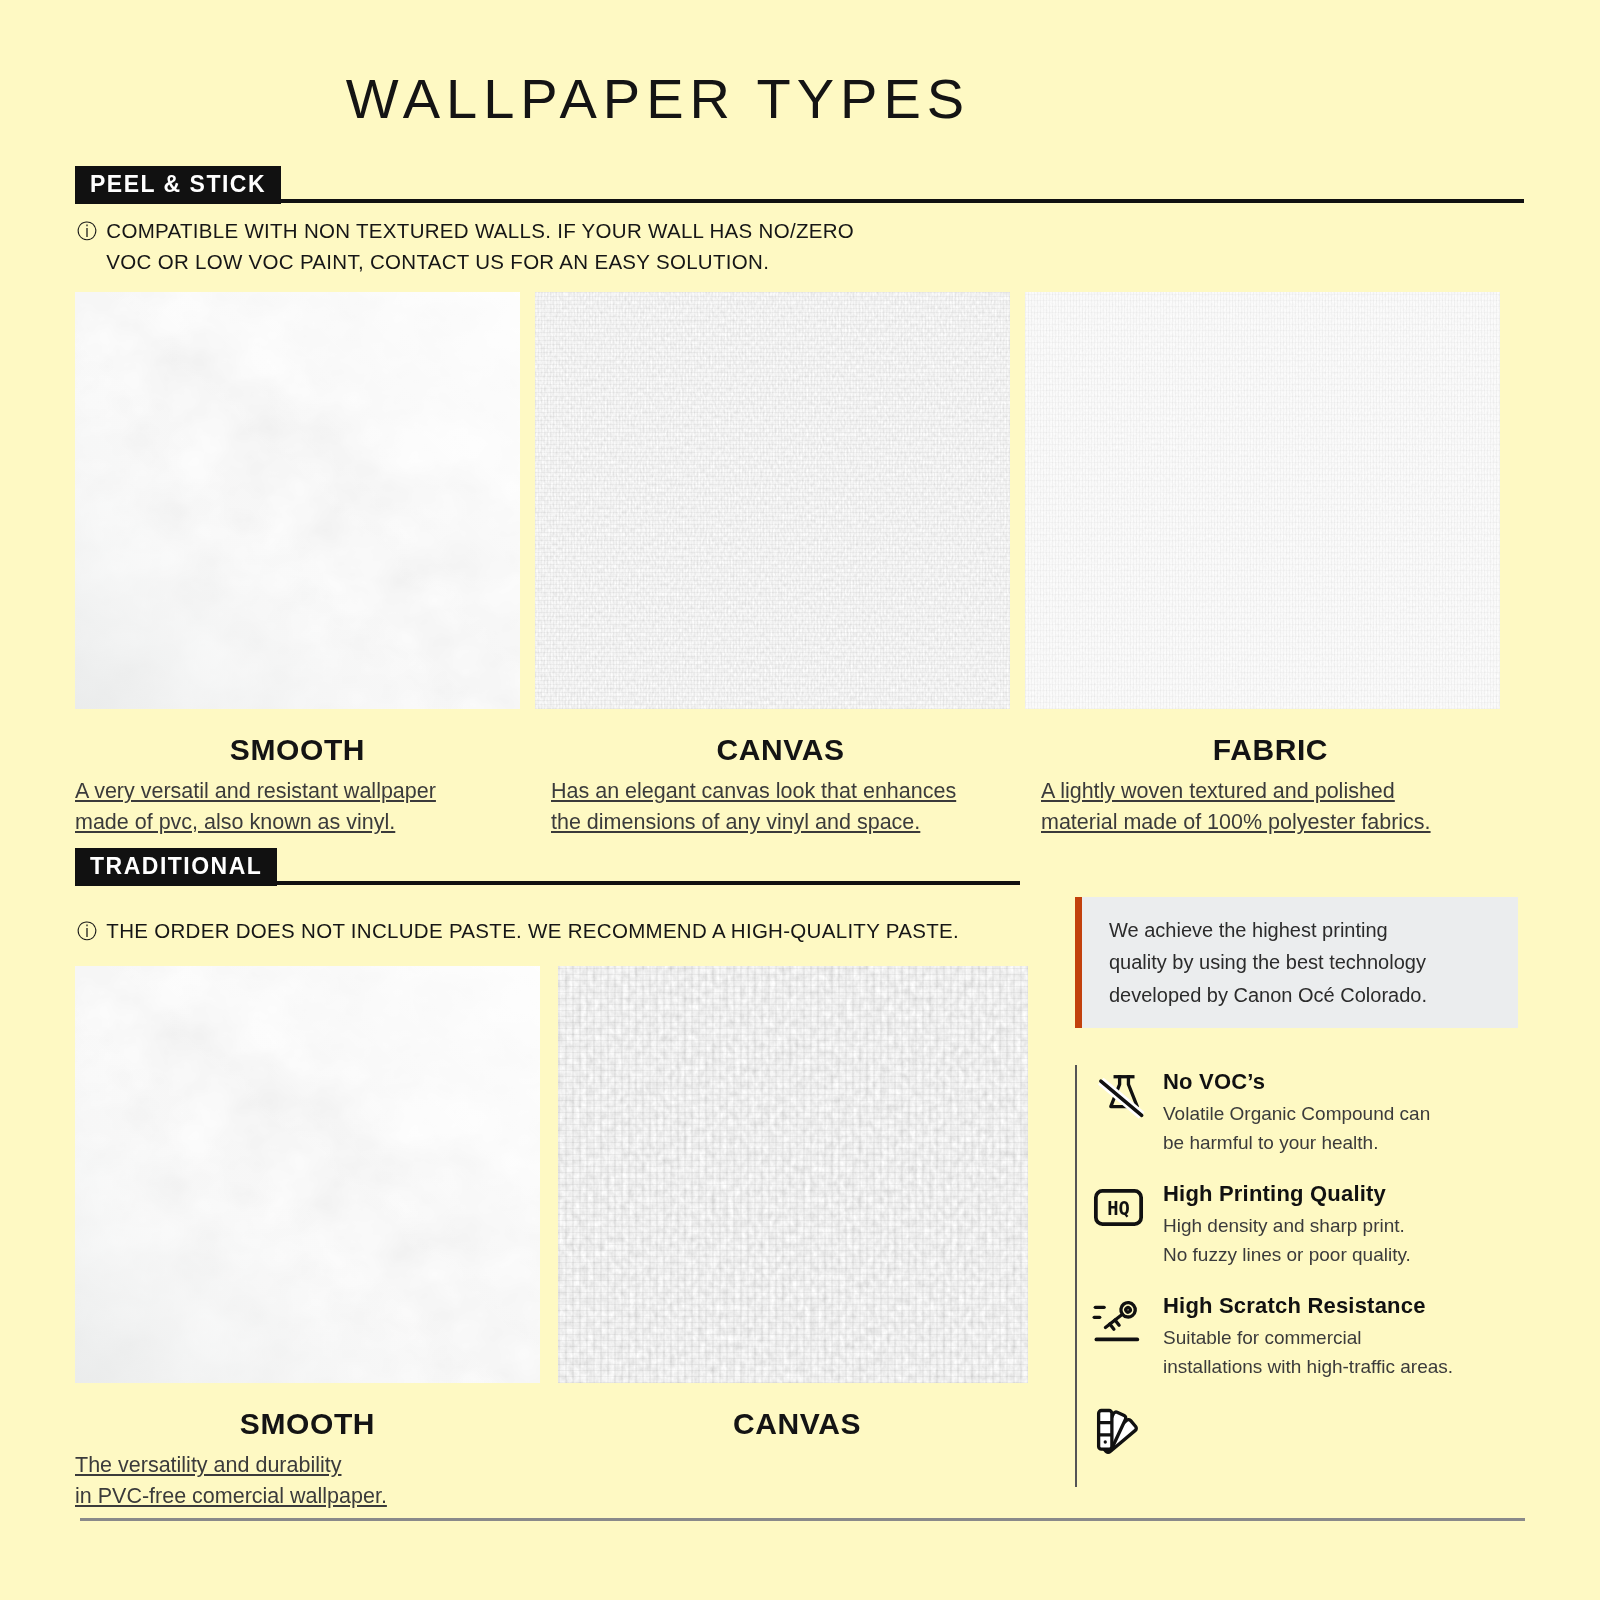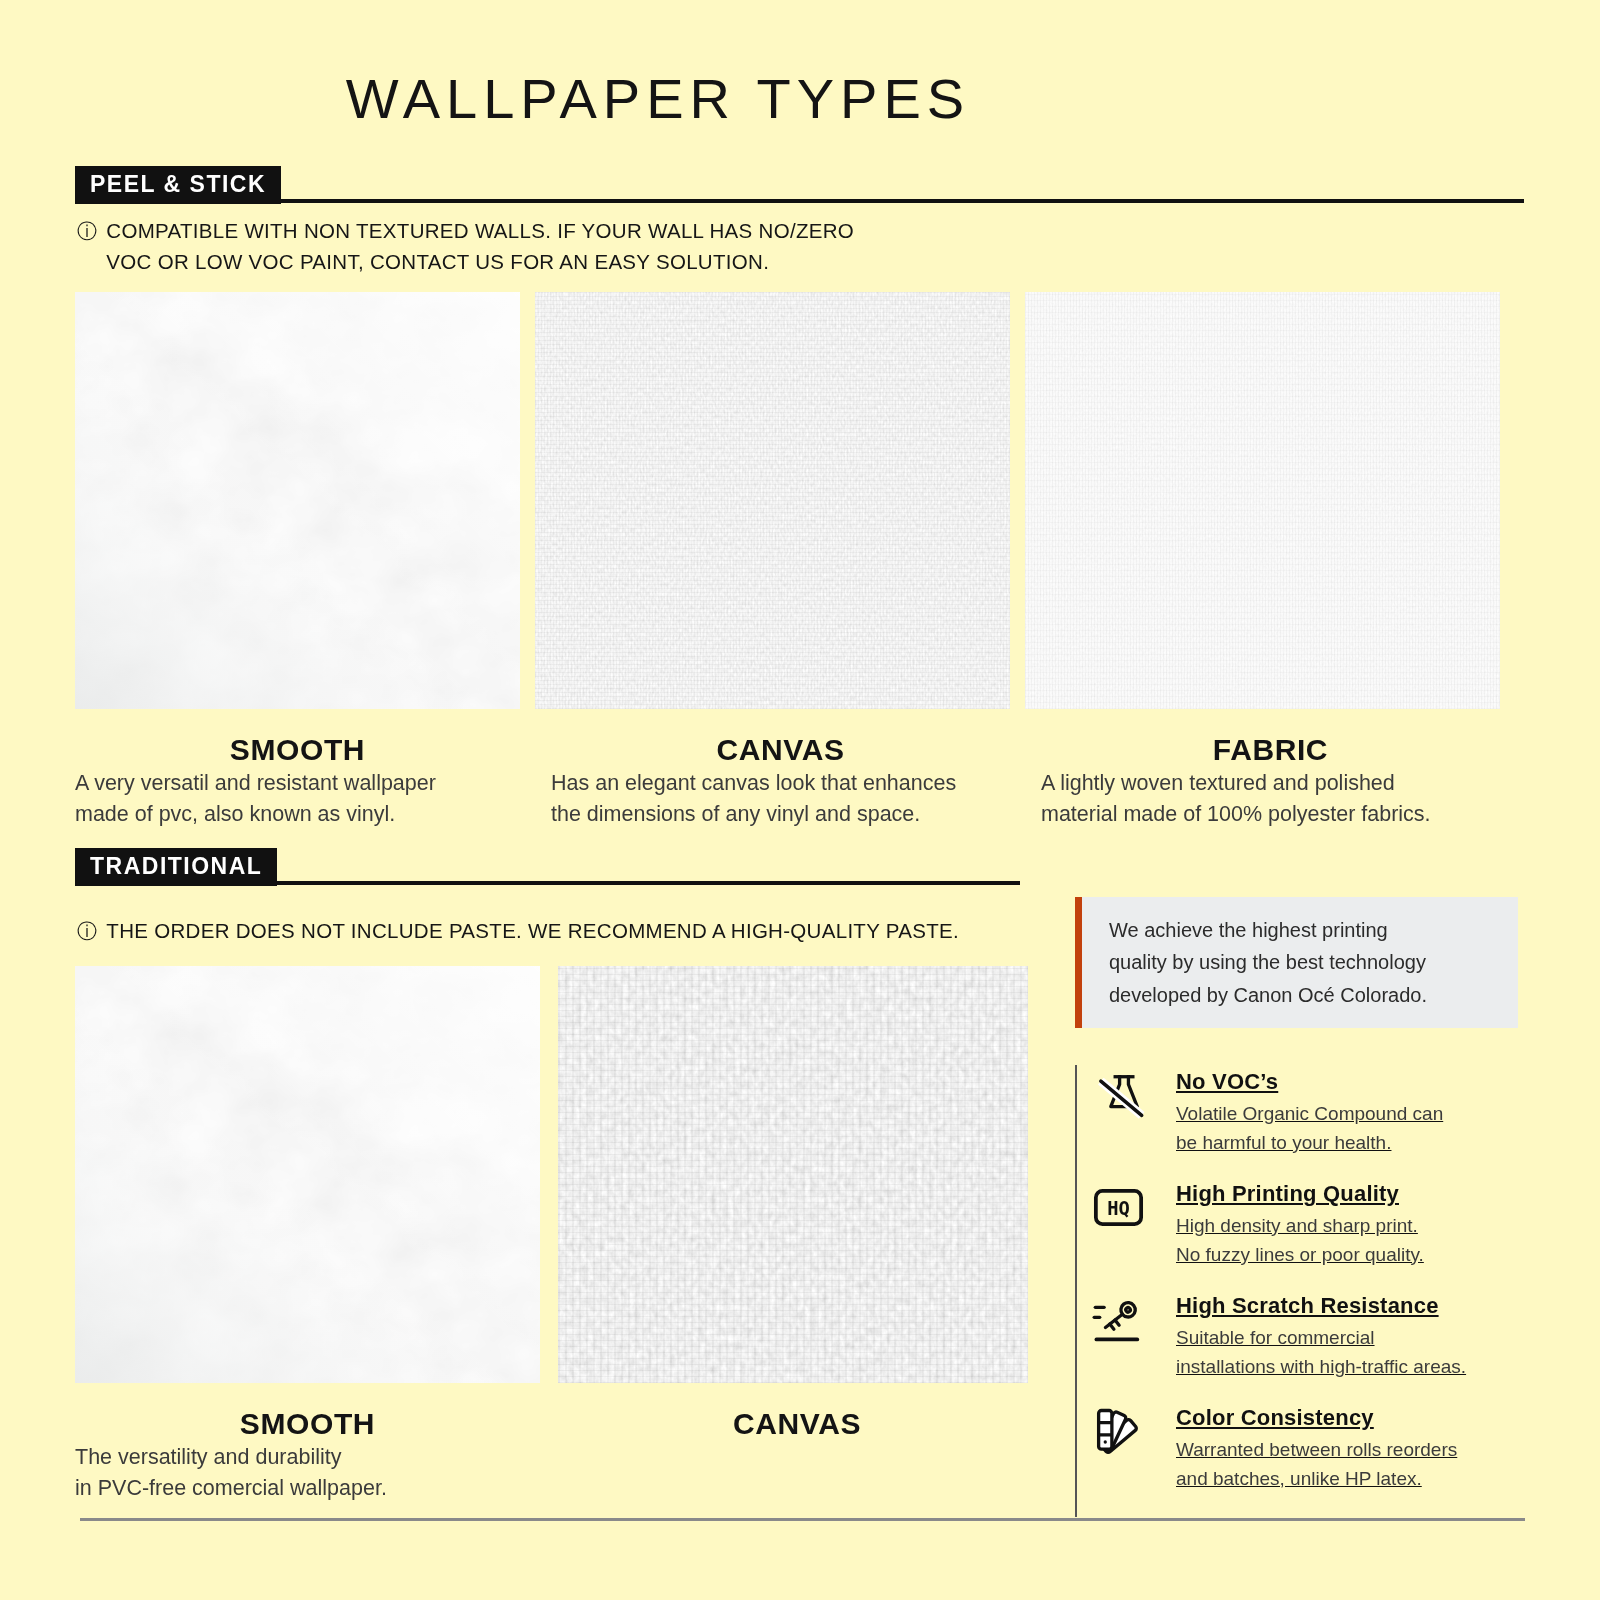--- a/index.html
+++ b/index.html
@@ -40,29 +40,29 @@
       repeating-linear-gradient(0deg, rgba(50,50,50,0.06) 0 1px, transparent 1px 6px),
       repeating-linear-gradient(90deg, rgba(50,50,50,0.05) 0 2px, transparent 2px 7px); }
   .weave-fabric { background:
       repeating-linear-gradient(90deg, rgba(70,70,70,0.045) 0 1px, transparent 1px 3px),
       repeating-linear-gradient(0deg, rgba(70,70,70,0.03) 0 1px, transparent 1px 6px); }
 
   .caption { margin-top:24px; }
   .caption.indent { padding-left:16px; }
   .caption.indent-sm { padding-left:8px; }
   .swatch-name { font-size:30px; font-weight:bold; letter-spacing:0.6px; color:#141414;text-align:center; }
-  .swatch-desc { margin-top:1px; font-size:21.5px; line-height:1.42; color:#3b3b3b; white-space:pre-line; }
+  .swatch-desc { margin-top:9px; font-size:21.5px; line-height:1.42; color:#3b3b3b; white-space:pre-line;text-decoration:underline; }
 
   .quote-box { position:absolute; left:1075px; top:897px; width:443px;
     background:#ebedee; border-left:7px solid #c2410c; padding:17px 14px 17px 27px; }
   .quote-text { font-size:20px; line-height:1.62; color:#2b2b2b; white-space:pre-line; }
 
   .features { position:absolute; left:1075px; top:1065px; width:465px; min-height:422px;
     border-left:2px solid #555; padding:4px 0 0 13px; }
-  .feature { display:flex; gap:30px; margin-bottom:24px;text-decoration:underline; }
+  .feature { display:flex; gap:17px; margin-bottom:24px; }
   .feat-icon { width:56px; height:56px; flex:0 0 56px; display:flex; align-items:flex-start; justify-content:center; }
   .feat-icon svg { width:53px; height:53px; display:block; }
   .feat-title { font-size:22px; font-weight:bold; color:#111; margin-bottom:5px; letter-spacing:0.2px; }
   .feat-desc { font-size:19px; line-height:1.5; color:#3b3b3b; white-space:pre-line; }
 
   .defs-svg { position:absolute; width:0; height:0; }
 </style>
 </head>
 <body>
 
@@ -278,23 +278,18 @@
               </g>
             <g transform="rotate(25 12 38)">
                 <rect x="6" y="5" width="12" height="35" rx="2.5" fill="#fff"></rect>
               </g>
             <rect x="6" y="5" width="12" height="35" rx="2.5" fill="#fff"></rect>
             <path d="M6 16 h12 M6 27 h12" fill="none"></path>
             <circle cx="12" cy="33.5" r="1.5" fill="#111" stroke="none"></circle>
           </g>
         </svg>
       </div>
-      <div>
-        <div class="feat-title">Color Consistency</div>
-        <div class="feat-desc">Warranted between rolls reorders
-and batches, unlike HP latex.</div>
-      </div>
     </div>
 
   </div>
 
   <div class="rule-bottom"></div>
 </div>
 
 </body></html>

